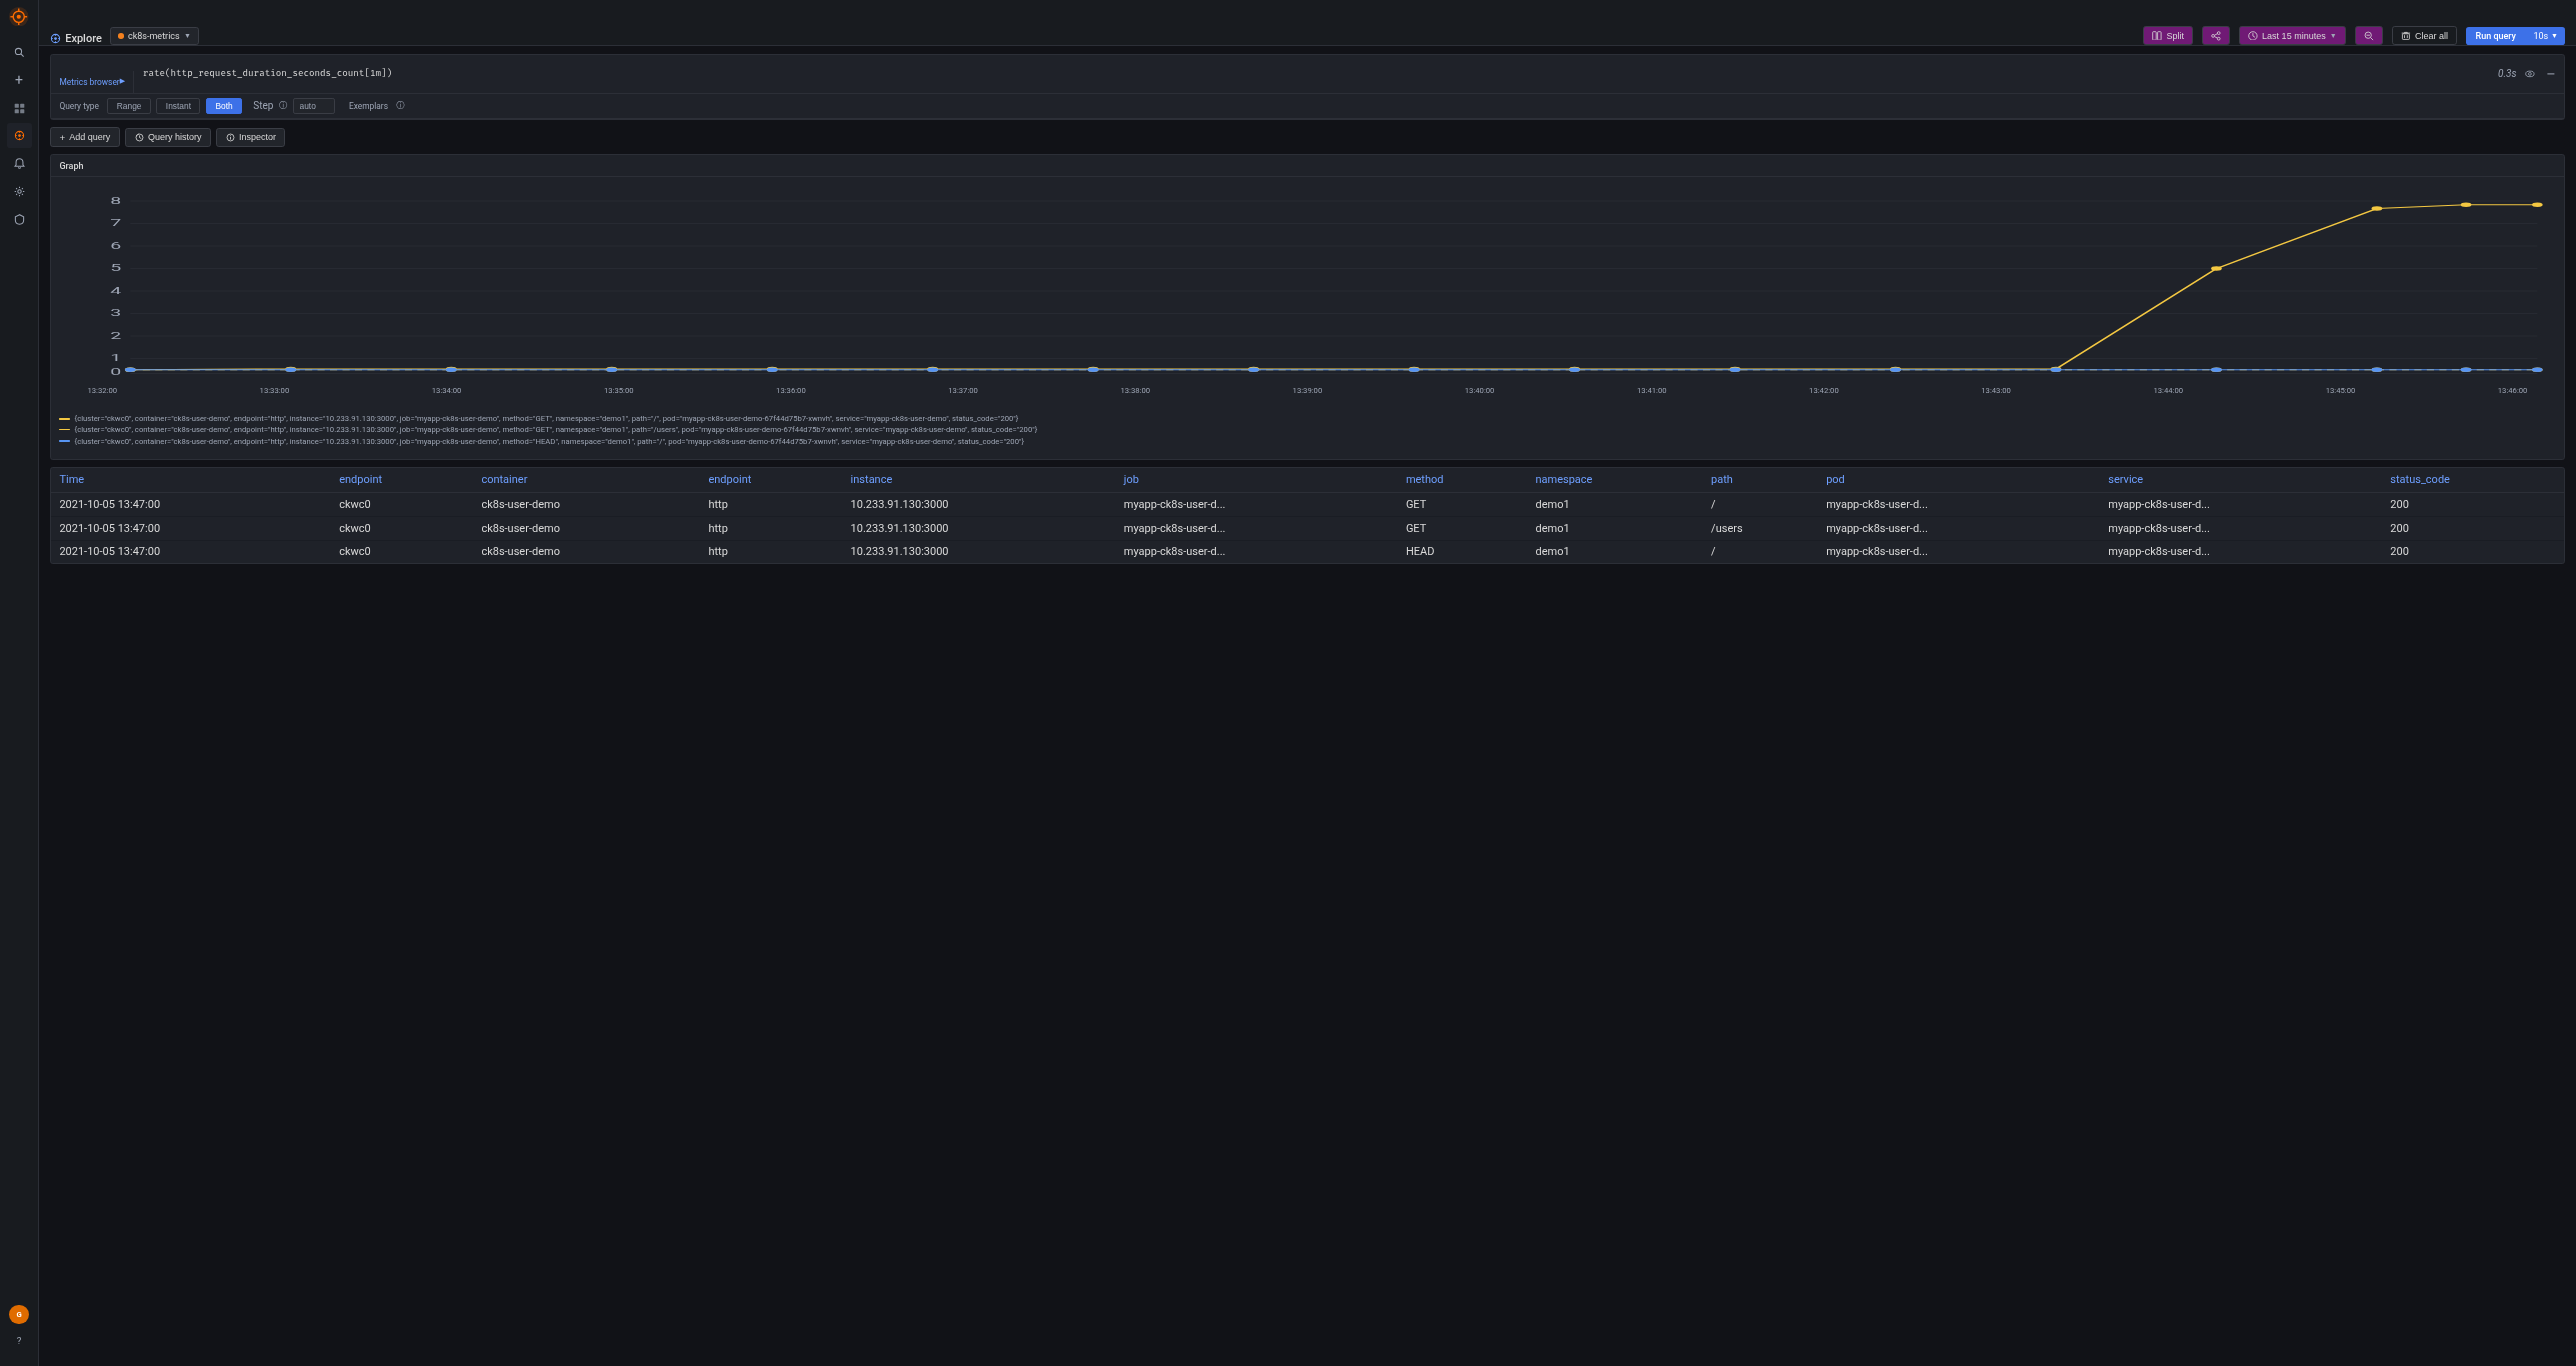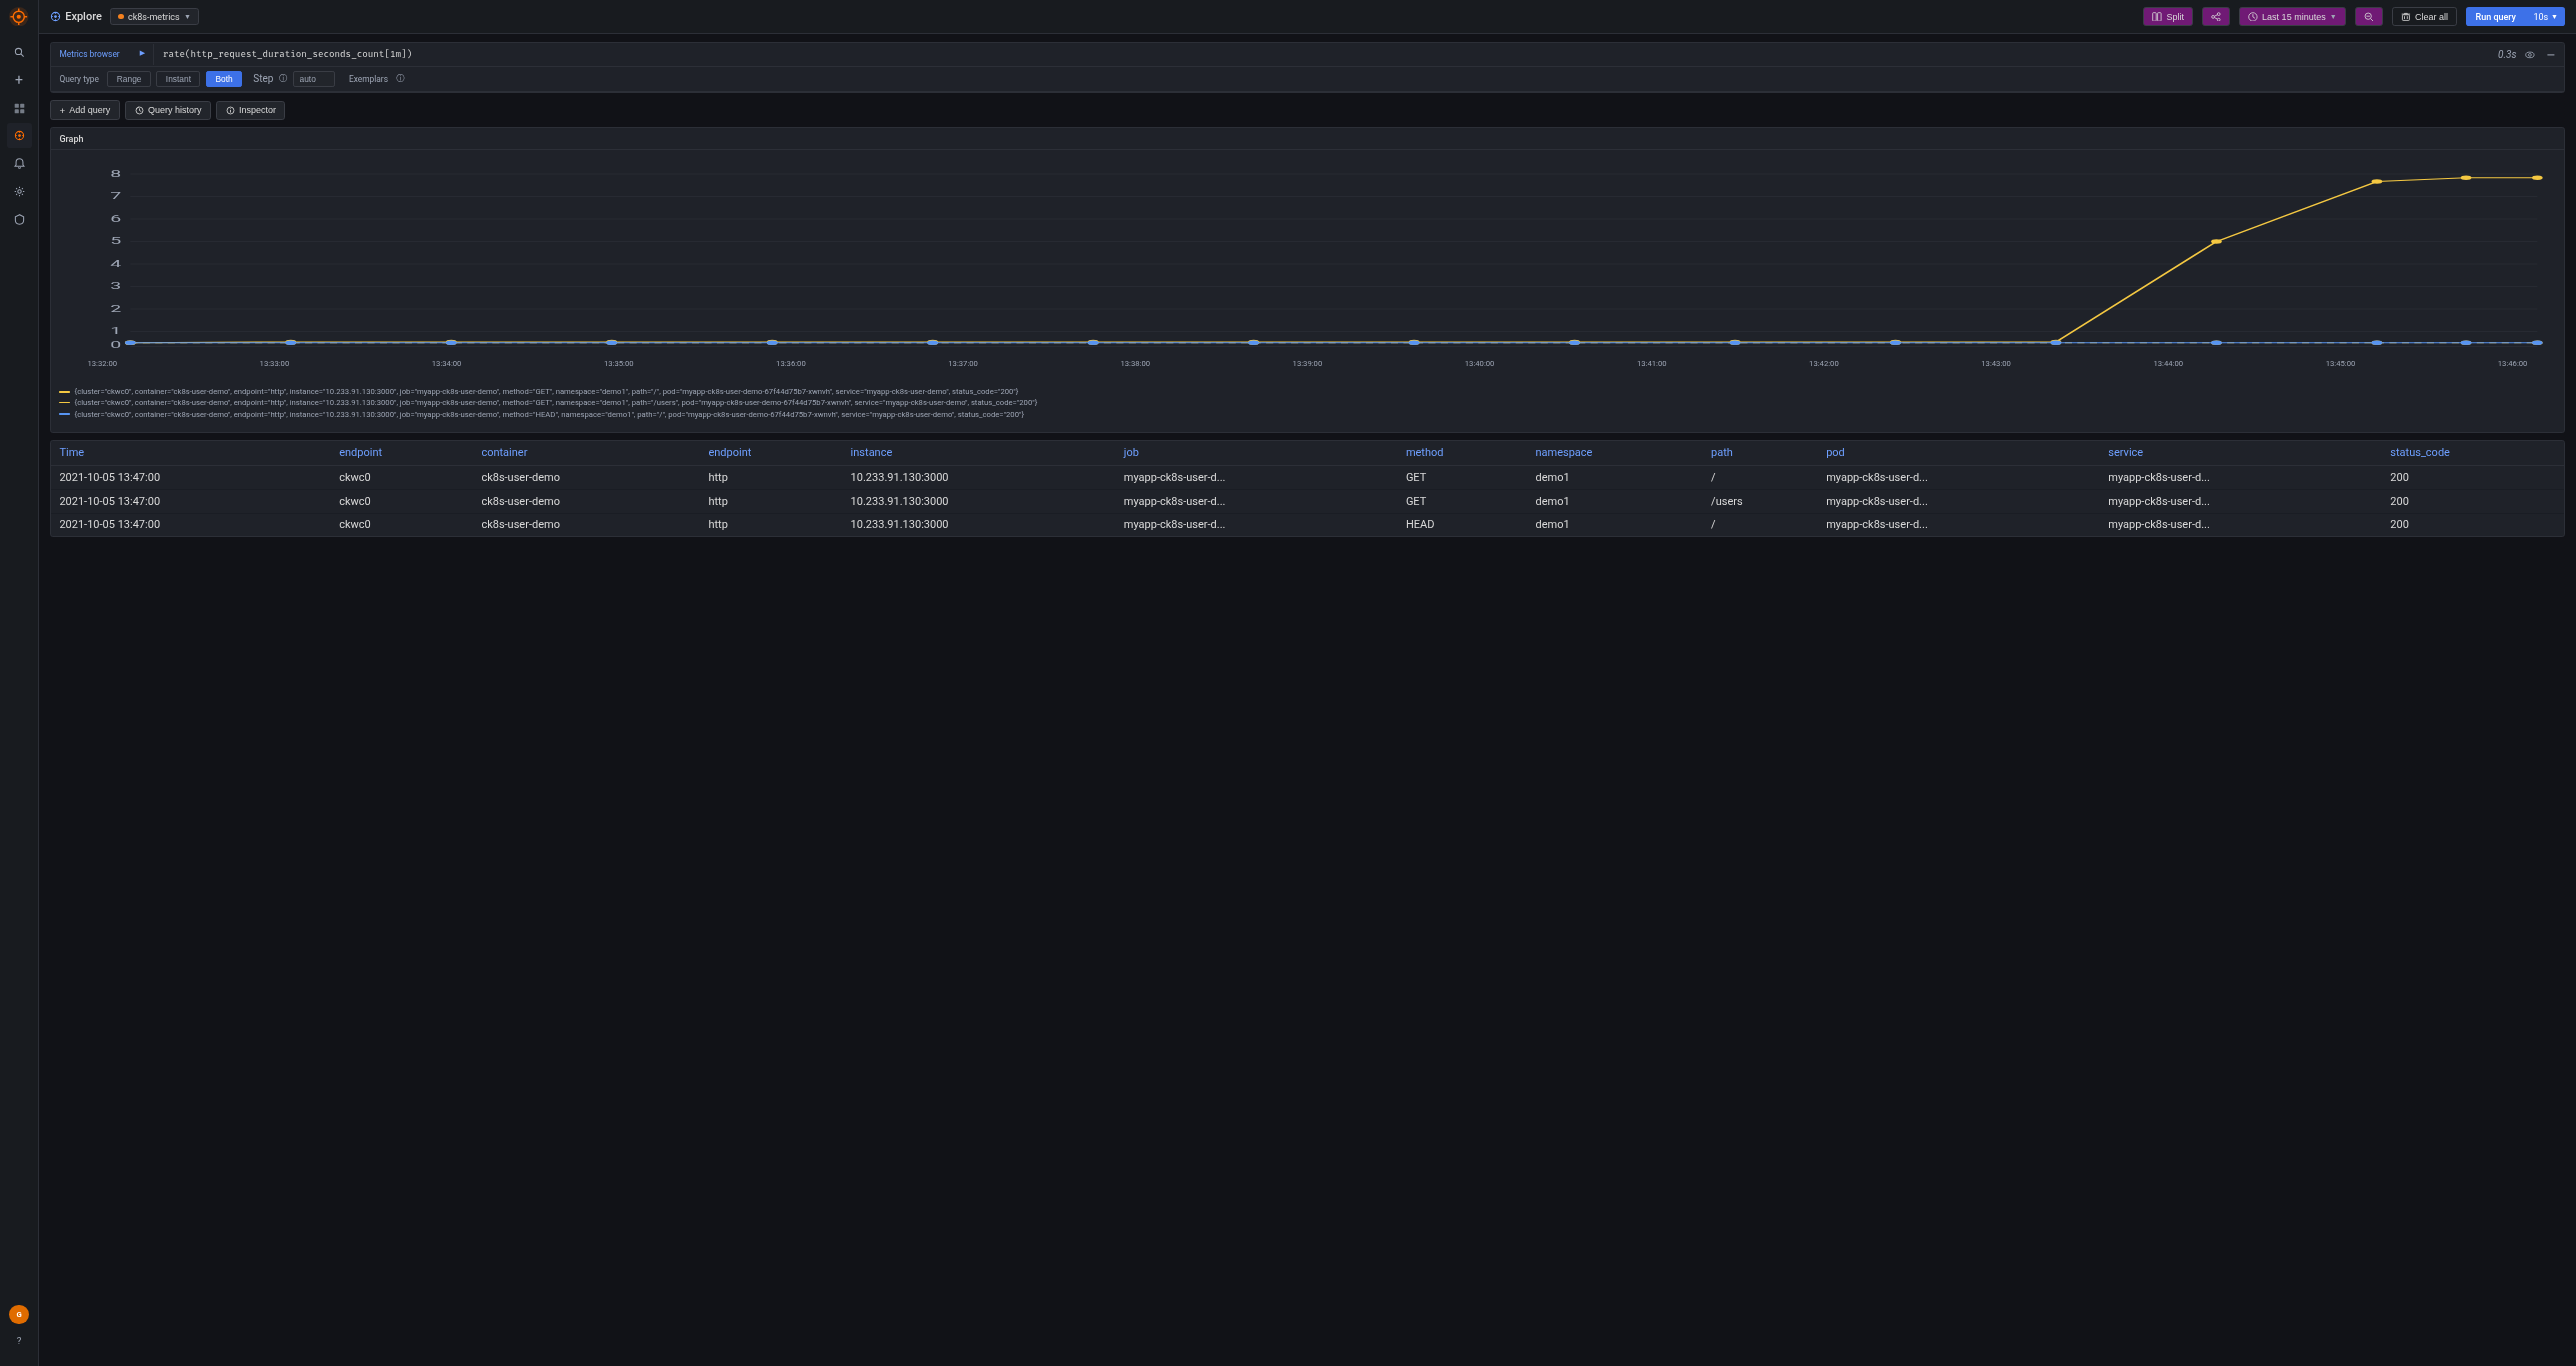--- a/index.html
+++ b/index.html
@@ -69,23 +69,23 @@
       display: flex;
       flex-direction: column;
       overflow: hidden;
     }
 
     
     .topbar {
       background: #181b1f;
       border-bottom: 0.7px solid #2c2f37;
       display: flex;
-      align-items: center;
+      align-items: flex-end;
       padding: 0 11px;
-      height: 34px;
+      height: 46px;
       flex-shrink: 0;
       gap: 8.4px;
     }
     .topbar-explore {
       display: flex;
       align-items: center;
       gap: 4.2px;
       font-size: 11px;
       font-weight: 500;
       color: #d9d9d9;
@@ -181,27 +181,28 @@
       border-radius: 2.8px;
     }
     .query-editor-top {
       display: flex;
       align-items: center;
       border-bottom: 0.7px solid #2c2f37;
     }
     .metrics-browser-btn {
       display: flex;
       align-items: flex-start;
-      gap: 20px;
+      gap: 0;
       padding: 5.6px 8.4px;
       color: #6e9fff;
       font-size: 8.4px;
       cursor: pointer;
       border-right: 0.7px solid #2c2f37;
       white-space: nowrap;
+      margin-top: 16px;
     }
     .query-input {
       flex: 1;
       background: transparent;
       border: none;
       color: #d9d9d9;
       font-family: "Fira Code", "Consolas", monospace;
       font-size: 9px;
       padding: 5.6px 8.4px;
       outline: none;

